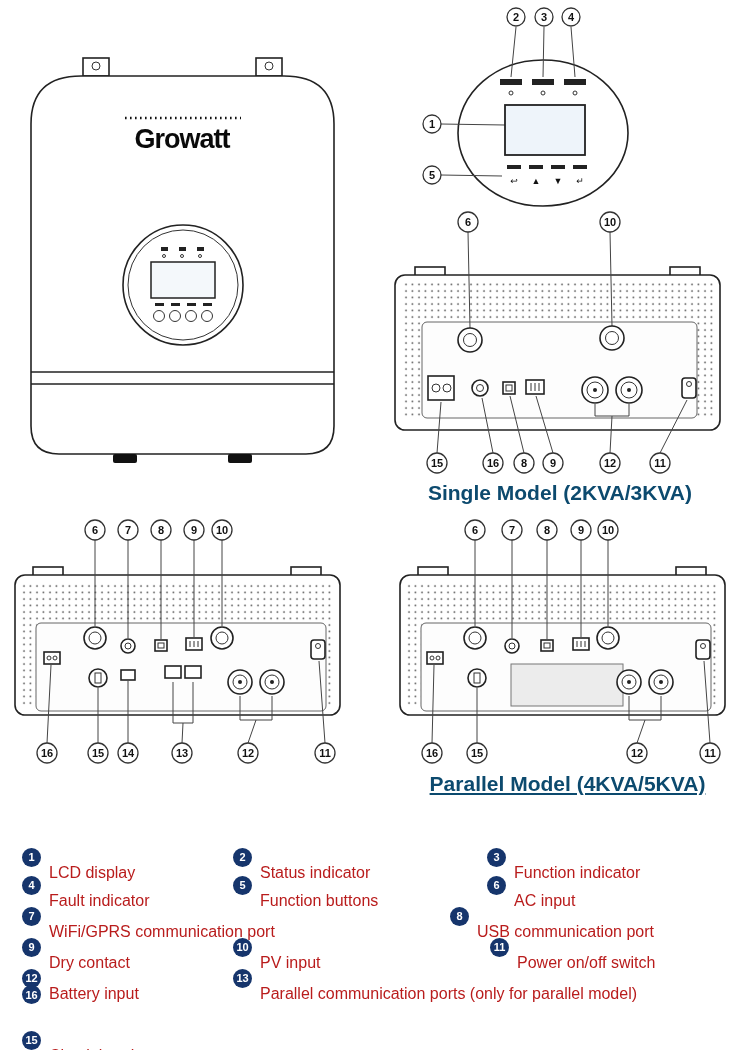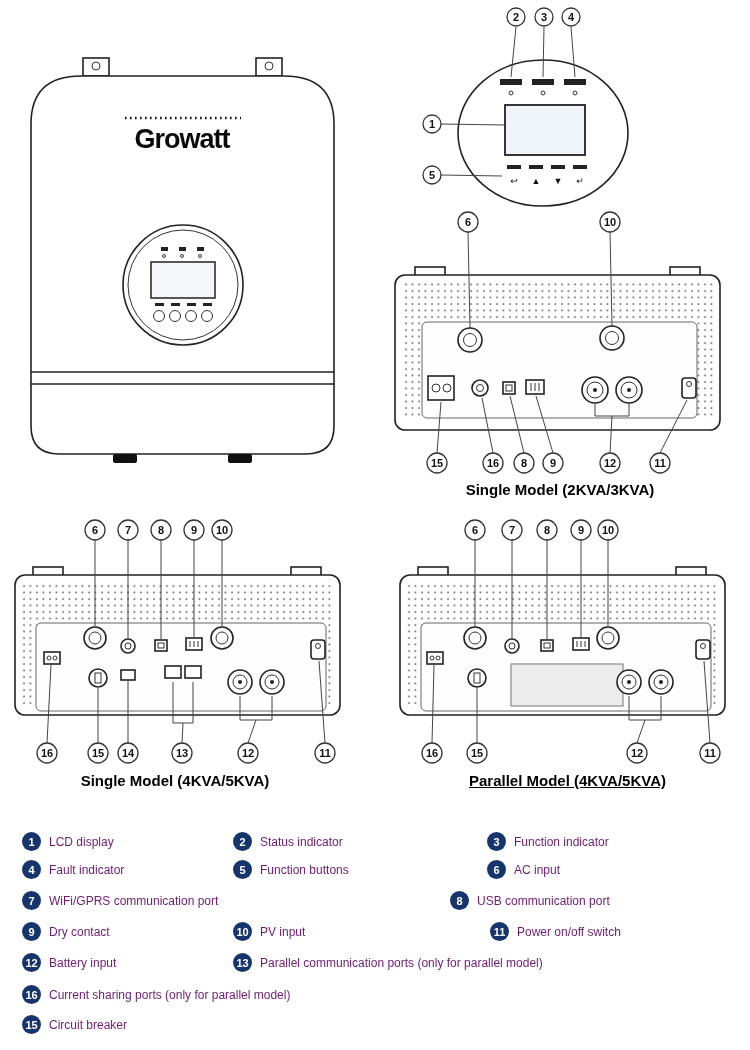--- a/index.html
+++ b/index.html
@@ -1,23 +1,23 @@
 <!DOCTYPE html>
 <html style="--badge-color: #16356c; --line-color: #444;"><head>
 <meta charset="utf-8">
 <style>
   * { box-sizing: border-box; }
   body { margin:0; background:#fff; font-family:"Liberation Sans", sans-serif; }
   .page { position:relative; width:750px; height:1050px; background:#fff; overflow:hidden; }
   .abs { position:absolute; }
-  .caption { position:absolute; font-weight:bold; font-size:15px; color:#000000; text-align:center; white-space:nowrap; }
+  .caption { position:absolute; font-weight:bold; font-size:21px; color:#0c4a6e; text-align:center; white-space:nowrap; }
   .legend-item { position:absolute; display:flex; align-items:center; }
   .badge { width:19px; height:19px; border-radius:50%; background:var(--badge-color,#16356c); color:#fff;
            font-size:11px; font-weight:bold; display:flex; align-items:center; justify-content:center; flex:0 0 19px; }
-  .legend-label { font-size:12px; color:#701a75; margin-left:8px; white-space:nowrap; }
+  .legend-label { font-size:16px; color:#b91c1c; margin-left:8px; white-space:nowrap;margin-top:32px; }
   svg text { font-family:"Liberation Sans", sans-serif; }
   .co  { fill:#fff; stroke:#333; stroke-width:1.3; }
   .cot { font-size:11px; font-weight:bold; fill:#111; text-anchor:middle; }
   .ln  { stroke:var(--line-color,#444); stroke-width:1; fill:none; }
   .outline { fill:#fff; stroke:#222; stroke-width:1.6; }
   .thin { fill:none; stroke:#333; stroke-width:1; }
   .logo-text { font-size:27px; font-weight:bold; fill:#0a0a0a; text-anchor:middle; letter-spacing:-1px; }
   .glyph { font-size:9px; fill:#111; text-anchor:middle; }
 </style>
 </head>
@@ -331,21 +331,20 @@
     </g>
     <g>
       <circle cx="240" cy="235" r="10" class="co"></circle>
         <text x="240" y="239" class="cot">12</text>
     </g>
     <g>
       <circle cx="317" cy="235" r="10" class="co"></circle>
         <text x="317" y="239" class="cot">11</text>
     </g>
   </svg>
-  <div class="caption" style="left:10px; top:772px; width:330px;">Single Model (4KVA/5KVA)</div>
 
   <svg class="abs" style="left:393px; top:518px;" width="345" height="250" viewBox="0 0 345 250">
     <defs>
       <pattern id="dots-c" width="6.5" height="6.5" patternUnits="userSpaceOnUse">
         <circle cx="3" cy="3" r="0.9" fill="#555"></circle>
       </pattern>
     </defs>
     <g>
       <rect x="25" y="49" width="30" height="9" class="outline"></rect>
       <rect x="283" y="49" width="30" height="9" class="outline"></rect>
@@ -494,20 +493,19 @@
   <div class="legend-item" style="left:22px; top:953px;">
     <span class="badge">12</span>
     <span class="legend-label">Battery input</span>
   </div>
   <div class="legend-item" style="left:233px; top:953px;">
     <span class="badge">13</span>
     <span class="legend-label">Parallel communication ports (only for parallel model)</span>
   </div>
   <div class="legend-item" style="left:22px; top:985px;">
     <span class="badge">16</span>
-    <span class="legend-label">Current sharing ports (only for parallel model)</span>
   </div>
   <div class="legend-item" style="left:22px; top:1015px;">
     <span class="badge">15</span>
     <span class="legend-label">Circuit breaker</span>
   </div>
 
 </div>
 
 </body></html>

